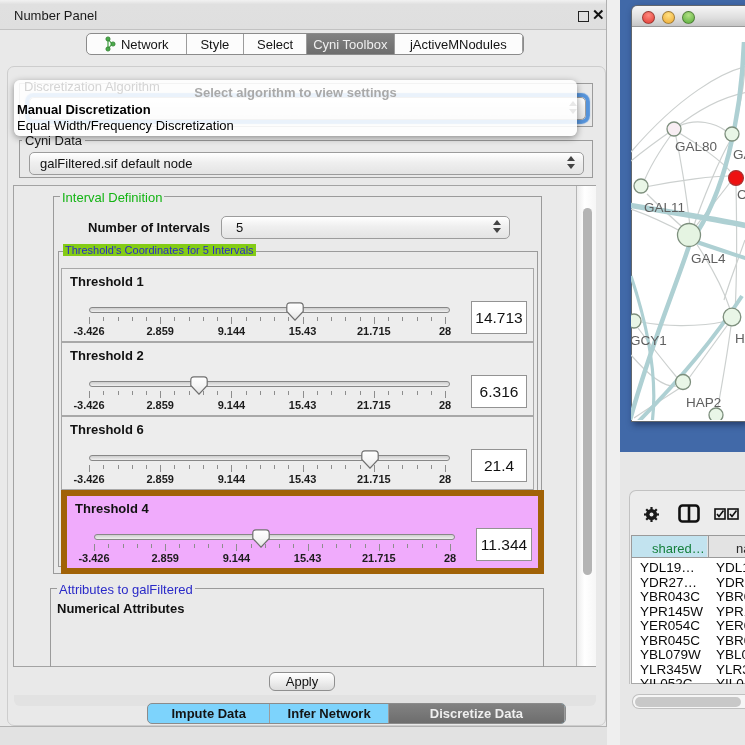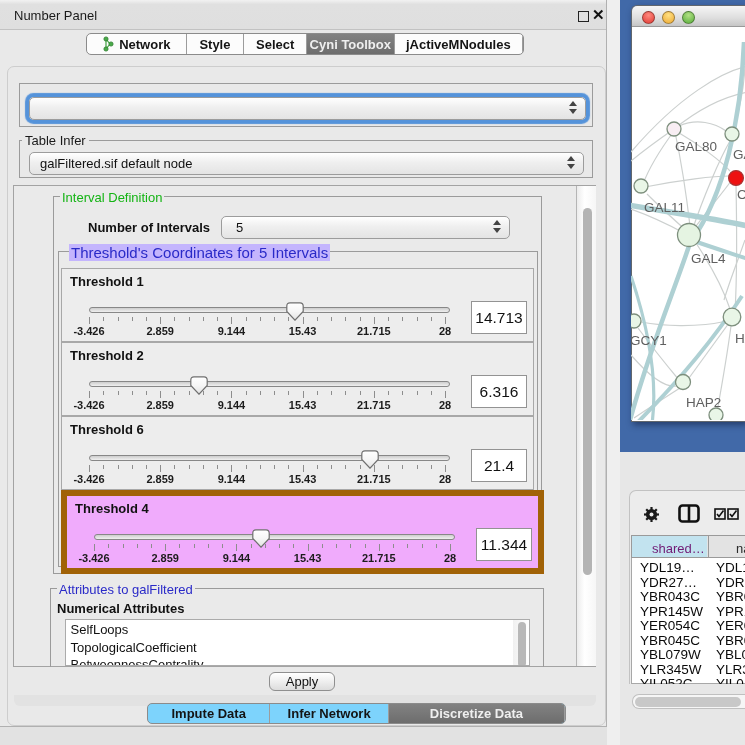--- a/index.html
+++ b/index.html
@@ -11,66 +11,72 @@
   <div style="position:absolute;left:0;top:0;width:606px;height:29px;background:linear-gradient(#f2f2f2,#e0e0e0 15%,#dfdfdf);border-bottom:1px solid #c2c2c2">
     <div style="position:absolute;left:14px;top:8px;font-size:13px;color:#1a1a1a">Number Panel</div>
     <div style="position:absolute;left:578px;top:11px;width:9px;height:9px;border:1.6px solid #222"></div>
     <div style="position:absolute;left:592px;top:6px;font-size:15px;font-weight:bold;color:#111">✕</div>
   </div>
 
   <div style="position:absolute;left:7px;top:66px;width:597px;height:658px;border:1px solid #cdcdcd;border-radius:7px"></div>
   <div style="position:absolute;left:14px;top:695px;width:582px;height:11px;background:#e2e2e2;border-radius:0 0 6px 6px"></div>
 </div>
 
-<div style="position:absolute;left:86px;top:33px;width:438px;height:22px;border:1px solid #8b8b8b;border-radius:5px;background:#fcfcfc;display:flex;overflow:hidden;font-size:13px;font-weight:bold;color:#141414;box-sizing:border-box">
+<div style="position:absolute;left:86px;top:33px;width:438px;height:22px;border:1px solid #8b8b8b;border-radius:5px;background:#fcfcfc;display:flex;overflow:hidden;font-size:13px;font-weight:normal;color:#141414;box-sizing:border-box">
       <div style="position:relative;width:100px;height:100%;display:flex;align-items:center;justify-content:center;border-right:1px solid #9c9c9c;box-sizing:border-box"><svg width="13" height="16" viewBox="0 0 13 16" style="margin-right:4px">
           <path d="M4,3 L8,8 M4,3 L4,13 M4,13 L8,8" stroke="#3f9e3f" stroke-width="1.2" fill="none"></path>
           <circle cx="4" cy="3" r="2.1" fill="#49ab49" stroke="#2e7d2e" stroke-width="0.8"></circle>
           <circle cx="9" cy="8" r="2.1" fill="#49ab49" stroke="#2e7d2e" stroke-width="0.8"></circle>
           <circle cx="4" cy="13" r="2.1" fill="#49ab49" stroke="#2e7d2e" stroke-width="0.8"></circle>
         </svg>Network</div>
       <div style="position:relative;width:58px;height:100%;display:flex;align-items:center;justify-content:center;border-right:1px solid #9c9c9c;box-sizing:border-box">Style</div>
       <div style="position:relative;width:63px;height:100%;display:flex;align-items:center;justify-content:center;border-right:1px solid #9c9c9c;box-sizing:border-box">Select</div>
       <div style="position:relative;width:88px;height:100%;display:flex;align-items:center;justify-content:center;background:linear-gradient(#828282,#6d6d6d);color:#efefef;border-right:1px solid #9c9c9c;box-sizing:border-box">Cyni Toolbox</div>
       <div style="position:relative;width:129px;height:100%;display:flex;align-items:center;justify-content:center;border-right:1px solid #9c9c9c;box-sizing:border-box">jActiveMNodules</div>
     </div>
 
 <div style="position:absolute;left:19px;top:83px;width:572px;height:42px;border:1px solid #9b9b9b"></div>
 <div style="position:absolute;left:29px;top:97px;width:555px;height:21px;border:1px solid #9c9c9c;border-radius:5px;background:linear-gradient(#ffffff,#efefef 45%,#e4e4e4);box-shadow:0 0 1px 3.5px rgba(77,142,217,0.95);">
 <div style="position:absolute;left:10px;top:3px;font-size:13px;color:#111"></div>
 <div style="position:absolute;right:8px;top:3px;width:0;height:0;border-left:4px solid transparent;border-right:4px solid transparent;border-bottom:5px solid #444"></div>
 <div style="position:absolute;right:8px;top:11px;width:0;height:0;border-left:4px solid transparent;border-right:4px solid transparent;border-top:5px solid #444"></div>
 </div>
 
 <div style="position:absolute;left:19px;top:140px;width:572px;height:36px;border:1px solid #9b9b9b"></div>
-<div style="position:absolute;left:22px;top:133px;font-size:13px;color:#1a1a1a;background:#e9e9e9;padding:0 3px">Table Infer</div>
+<div style="position:absolute;left:22px;top:133px;font-size:13px;color:#1a1a1a;background:#e9e9e9;padding:0 3px">Cyni Data</div>
 <div style="position:absolute;left:29px;top:152px;width:553px;height:21px;border:1px solid #9c9c9c;border-radius:5px;background:linear-gradient(#ffffff,#efefef 45%,#e4e4e4);">
 <div style="position:absolute;left:10px;top:3px;font-size:13px;color:#111">galFiltered.sif default node</div>
 <div style="position:absolute;right:8px;top:3px;width:0;height:0;border-left:4px solid transparent;border-right:4px solid transparent;border-bottom:5px solid #444"></div>
 <div style="position:absolute;right:8px;top:11px;width:0;height:0;border-left:4px solid transparent;border-right:4px solid transparent;border-top:5px solid #444"></div>
 </div>
 
+<div style="position:absolute;left:14px;top:80px;width:563px;height:56px;background:rgba(255,255,255,0.88);border-radius:6px;box-shadow:0 2px 7px rgba(0,0,0,0.4)">
+  <div style="position:absolute;left:10px;top:-1px;font-size:13px;color:#d4d4d4">Discretization Algorithm</div>
+  <div style="position:absolute;left:0;top:5px;width:100%;text-align:center;font-size:13px;color:#a9a9a9;font-weight:bold">Select algorithm to view settings</div>
+  <div style="position:absolute;left:3px;top:22px;font-size:13px;font-weight:bold;color:#000">Manual Discretization</div>
+  <div style="position:absolute;left:3px;top:38px;font-size:13px;color:#000">Equal Width/Frequency Discretization</div>
+</div>
 
 <div style="position:absolute;left:13px;top:185px;width:583px;height:482px;border:1px solid #a3a3a3;background:#eaeaea;box-sizing:border-box"></div>
 
 <div style="position:absolute;left:576px;top:186px;width:19px;height:480px;background:linear-gradient(to right,#ececec,#ffffff 40%,#f6f6f6);border-left:1px solid #b5b5b5"></div>
 <div style="position:absolute;left:583px;top:208px;width:8.5px;height:367px;background:#b4b4b4;border-radius:4.5px"></div>
 
 <div style="position:absolute;left:53px;top:196px;width:487px;height:376px;border:1px solid #9b9b9b"></div>
 <div style="position:absolute;left:60px;top:190px;font-size:13px;color:#14b414;background:#eaeaea;padding:0 2px">Interval Definition</div>
 
 <div style="position:absolute;left:88px;top:220px;font-size:13px;font-weight:bold;color:#111">Number of Intervals</div>
 <div style="position:absolute;left:221px;top:216px;width:287px;height:21px;border:1px solid #9c9c9c;border-radius:5px;background:linear-gradient(#ffffff,#efefef 45%,#e4e4e4);">
 <div style="position:absolute;left:14px;top:3px;font-size:13px;color:#111">5</div>
 <div style="position:absolute;right:8px;top:3px;width:0;height:0;border-left:4px solid transparent;border-right:4px solid transparent;border-bottom:5px solid #444"></div>
 <div style="position:absolute;right:8px;top:11px;width:0;height:0;border-left:4px solid transparent;border-right:4px solid transparent;border-top:5px solid #444"></div>
 </div>
 
 <div style="position:absolute;left:58px;top:251px;width:478px;height:314px;border:1px solid #9b9b9b"></div>
-<div style="position:absolute;left:69px;top:244px;font-size:15px;color:#2a2ac8;background:#c4b5fd;padding:0 2px">Threshold's Coordinates for 5 Intervals</div>
+<div style="position:absolute;left:63px;top:244px;font-size:11px;color:#2a2ac8;background:#84cc16;padding:0 2px">Threshold's Coordinates for 5 Intervals</div>
 
 <div style="position:absolute;left:61px;top:268px;width:471px;height:72px;border:1px solid #a8a8a8;background:#ededed">
 <div style="position:absolute;left:8px;top:5px;font-size:13px;font-weight:bold;color:#111">Threshold 1</div>
 <div style="position:absolute;left:27px;top:37.5px;width:359px;height:4.5px;border:1px solid #878787;border-radius:4px;background:linear-gradient(#cdcdcd,#efefef)"></div>
 <div style="position:absolute;left:27.0px;top:48px;width:1px;height:7px;background:#8d8d8d"></div>
       <div style="position:absolute;left:41.2px;top:48px;width:1px;height:3.5px;background:#8d8d8d"></div>
       <div style="position:absolute;left:55.5px;top:48px;width:1px;height:3.5px;background:#8d8d8d"></div>
       <div style="position:absolute;left:69.7px;top:48px;width:1px;height:3.5px;background:#8d8d8d"></div>
       <div style="position:absolute;left:84.0px;top:48px;width:1px;height:3.5px;background:#8d8d8d"></div>
       <div style="position:absolute;left:98.2px;top:48px;width:1px;height:7px;background:#8d8d8d"></div>
@@ -250,27 +256,20 @@
           </linearGradient>
         </defs>
 <path d="M0.8,4 Q0.8,0.8 4,0.8 L14,0.8 Q17.2,0.8 17.2,4 L17.2,9.4 L9,18.2 L0.8,9.4 Z" fill="url(#hg490)" stroke="#6f6f6f" stroke-width="1.2"></path>
       </svg>
 <div style="position:absolute;left:409px;top:32px;width:54px;height:31px;border:1px solid #939393;background:#fff;display:flex;align-items:center;justify-content:center;font-size:15.5px;color:#111">11.344</div>
 </div>
 
 <div style="position:absolute;left:50px;top:588px;width:492px;height:78px;border:1px solid #9b9b9b;border-bottom:none"></div>
 <div style="position:absolute;left:57px;top:582px;font-size:13px;color:#2a2ac8;background:#eaeaea;padding:0 2px">Attributes to galFiltered</div>
 <div style="position:absolute;left:57px;top:601px;font-size:13px;font-weight:bold;color:#111">Numerical Attributes</div>
-<div style="position:absolute;left:65px;top:619px;width:465px;height:47px;background:#fff;border:1px solid #ababab;box-sizing:border-box;overflow:hidden">
-  <div style="position:absolute;left:4.5px;top:2px;font-size:13px;color:#111">SelfLoops</div>
-  <div style="position:absolute;left:4.5px;top:19.5px;font-size:13px;color:#111">TopologicalCoefficient</div>
-  <div style="position:absolute;left:4.5px;top:37px;font-size:13px;color:#111">BetweennessCentrality</div>
-  <div style="position:absolute;right:0;top:0;width:16px;height:47px;background:linear-gradient(to right,#f0f0f0,#ffffff)"></div>
-  <div style="position:absolute;right:3px;top:2px;width:8px;height:45px;background:#b8b8b8;border-radius:4px"></div>
-</div>
 
 <div style="position:absolute;left:269px;top:672px;width:64px;height:17px;border:1px solid #8f8f8f;border-radius:6px;background:linear-gradient(#ffffff,#f2f2f2 40%,#dcdcdc);display:flex;align-items:center;justify-content:center;font-size:13px;color:#111">Apply</div>
 
 <div style="position:absolute;left:147px;top:703px;width:419px;height:21px;border:1px solid #8b8b8b;border-radius:5px;background:#7dd3fc;display:flex;overflow:hidden;font-size:13px;font-weight:bold;color:#141414;box-sizing:border-box">
       <div style="position:relative;width:123px;height:100%;display:flex;align-items:center;justify-content:center;border-right:1px solid #9c9c9c;box-sizing:border-box">Impute Data</div>
       <div style="position:relative;width:119px;height:100%;display:flex;align-items:center;justify-content:center;border-right:1px solid #9c9c9c;box-sizing:border-box">Infer Network</div>
       <div style="position:relative;width:177px;height:100%;display:flex;align-items:center;justify-content:center;background:linear-gradient(#828282,#6d6d6d);color:#efefef;border-right:1px solid #9c9c9c;box-sizing:border-box">Discretize Data</div>
     </div>
 
 <svg style="position:absolute;left:613px;top:368px" width="8" height="8" viewBox="0 0 8 8">
@@ -361,21 +360,21 @@
       <path d="M3,6 L5,8.5 L9.5,2.5" fill="none" stroke="#111" stroke-width="1.6"></path>
     </svg>
 <svg style="position:absolute;left:727px;top:508px" width="12" height="12" viewBox="0 0 12 12">
       <rect x="1" y="1" width="10" height="10" fill="none" stroke="#111" stroke-width="1.6"></rect>
       <path d="M3,6 L5,8.5 L9.5,2.5" fill="none" stroke="#111" stroke-width="1.6"></path>
     </svg>
 
 <div style="position:absolute;left:631px;top:535px;width:114px;height:23px;background:#e3e3e3;border:1px solid #9a9a9a;border-right:none;box-sizing:border-box"></div>
 <div style="position:absolute;left:632px;top:536px;width:75px;height:21px;background:#c2e3ef"></div>
 <div style="position:absolute;left:708px;top:536px;width:1px;height:21px;background:#9a9a9a"></div>
-<div style="position:absolute;left:652px;top:541px;font-size:13px;color:#701a75">shared…</div>
+<div style="position:absolute;left:652px;top:541px;font-size:13px;color:#15803d">shared…</div>
 <div style="position:absolute;left:736px;top:541px;font-size:13px;color:#2b2b2b">na</div>
 <div style="position:absolute;left:631px;top:558px;width:114px;height:126px;background:#ffffff;border-left:1px solid #a8a8a8;border-bottom:1px solid #a8a8a8;box-sizing:border-box"></div>
 <div style="position:absolute;left:640px;top:561.0px;font-size:13.5px;line-height:14px;color:#0a0a0a">YDL19…</div>
     <div style="position:absolute;left:716px;top:561.0px;font-size:13.5px;line-height:14px;color:#0a0a0a">YDL1</div>
     <div style="position:absolute;left:640px;top:575.5px;font-size:13.5px;line-height:14px;color:#0a0a0a">YDR27…</div>
     <div style="position:absolute;left:716px;top:575.5px;font-size:13.5px;line-height:14px;color:#0a0a0a">YDR2</div>
     <div style="position:absolute;left:640px;top:590.1px;font-size:13.5px;line-height:14px;color:#0a0a0a">YBR043C</div>
     <div style="position:absolute;left:716px;top:590.1px;font-size:13.5px;line-height:14px;color:#0a0a0a">YBR0</div>
     <div style="position:absolute;left:640px;top:604.6px;font-size:13.5px;line-height:14px;color:#0a0a0a">YPR145W</div>
     <div style="position:absolute;left:716px;top:604.6px;font-size:13.5px;line-height:14px;color:#0a0a0a">YPR1</div>

